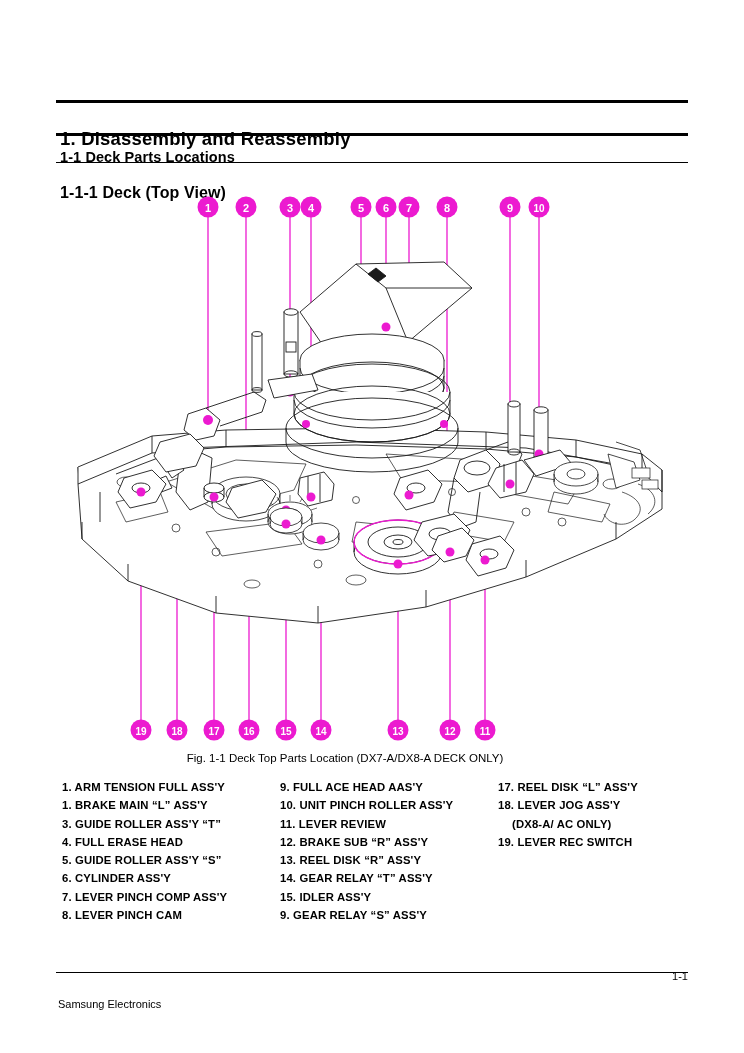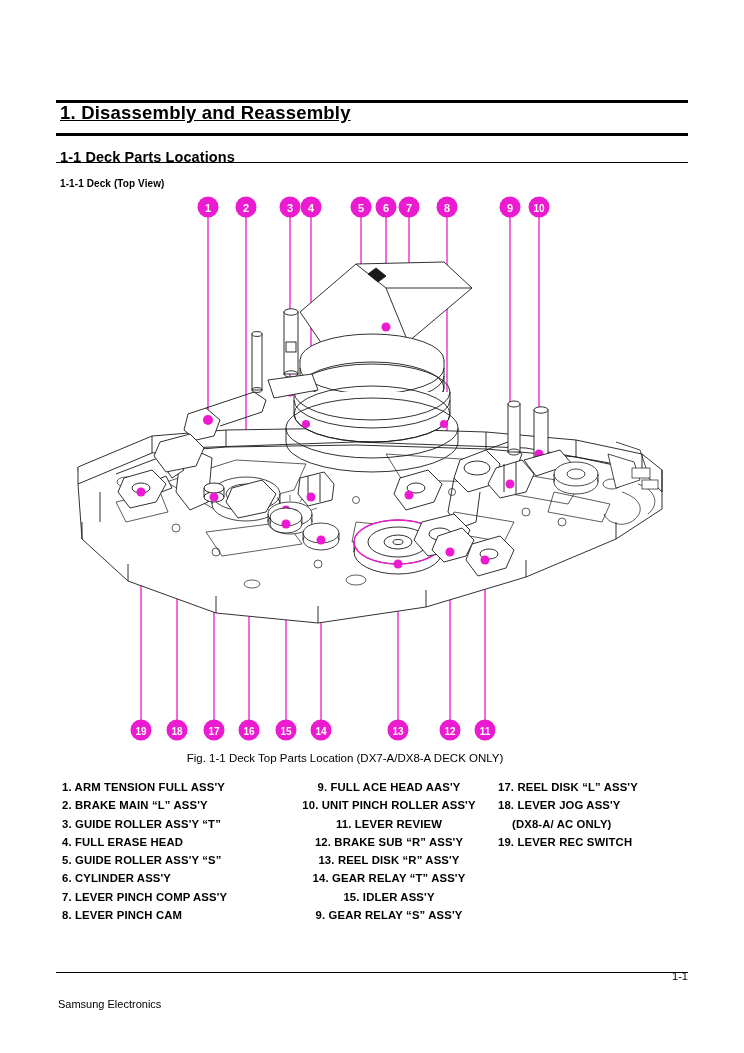--- a/index.html
+++ b/index.html
@@ -31,37 +31,36 @@
     position: absolute;
     left: 56px; width: 632px;
     height: 1.4px; background: #000;
   }
   #rule-top      { top: 100px; }
   #rule-mid1     { top: 133px; }
   #rule-mid2     { top: 162px; }
 
   .h1 {
     position: absolute;
-    left: 60px; top: 90px;
+    left: 60px; top: 116px;
     font-size: 18.5px;
     font-weight: bold;
     letter-spacing: 0.2px;
-    text-decoration: underline;
   }
   .h2 {
     position: absolute;
     left: 60px; top: 137px;
     font-size: 14.5px;
     font-weight: bold;
     letter-spacing: 0.1px;
   }
   .h3 {
     position: absolute;
     left: 60px; top: 168px;
-    font-size: 10px;
+    font-size: 16px;
     font-weight: bold;
     letter-spacing: 0.1px;
   }
 
   
   #figure-area {
     position: absolute;
     left: 56px; top: 192px;
     width: 632px; height: 560px;
   }
@@ -83,21 +82,21 @@
     display: flex;
     flex-direction: row;
   }
   .parts-col {
     font-size: 11.3px;
     font-weight: bold;
     letter-spacing: 0.15px;
     line-height: 18.3px;
   }
   .parts-col.c1 { width: 218px; }
-  .parts-col.c2 { width: 218px; text-align: center; }
+  .parts-col.c2 { width: 218px; }
   .parts-col.c3 { width: 184px; }
   .parts-col .item { white-space: nowrap; }
   .parts-col .sub  { white-space: nowrap; padding-left: 14px; }
 
   
   #rule-footer {
     position: absolute;
     left: 56px; top: 972px;
     width: 632px; height: 1.4px;
     background: #000;
@@ -476,21 +475,21 @@
         </g>
       </g>
     </svg>
   </div>
 
   <div class="fig-caption">Fig. 1-1 Deck Top Parts Location (DX7-A/DX8-A DECK ONLY)</div>
 
   <div id="parts-list">
     <div class="parts-col c1">
       <div class="item">1. ARM TENSION FULL ASS'Y</div>
-      <div class="item">2. BRAKE MAIN  “L” ASS'Y</div>
+      <div class="item">1. BRAKE MAIN  “L” ASS'Y</div>
       <div class="item">3. GUIDE ROLLER ASS'Y “T”</div>
       <div class="item">4. FULL ERASE HEAD</div>
       <div class="item">5. GUIDE ROLLER ASS'Y “S”</div>
       <div class="item">6. CYLINDER ASS'Y</div>
       <div class="item">7. LEVER PINCH COMP ASS'Y</div>
       <div class="item">8. LEVER PINCH CAM</div>
     </div>
     <div class="parts-col c2">
       <div class="item">9. FULL ACE HEAD AAS'Y</div>
       <div class="item">10. UNIT PINCH ROLLER ASS'Y</div>

